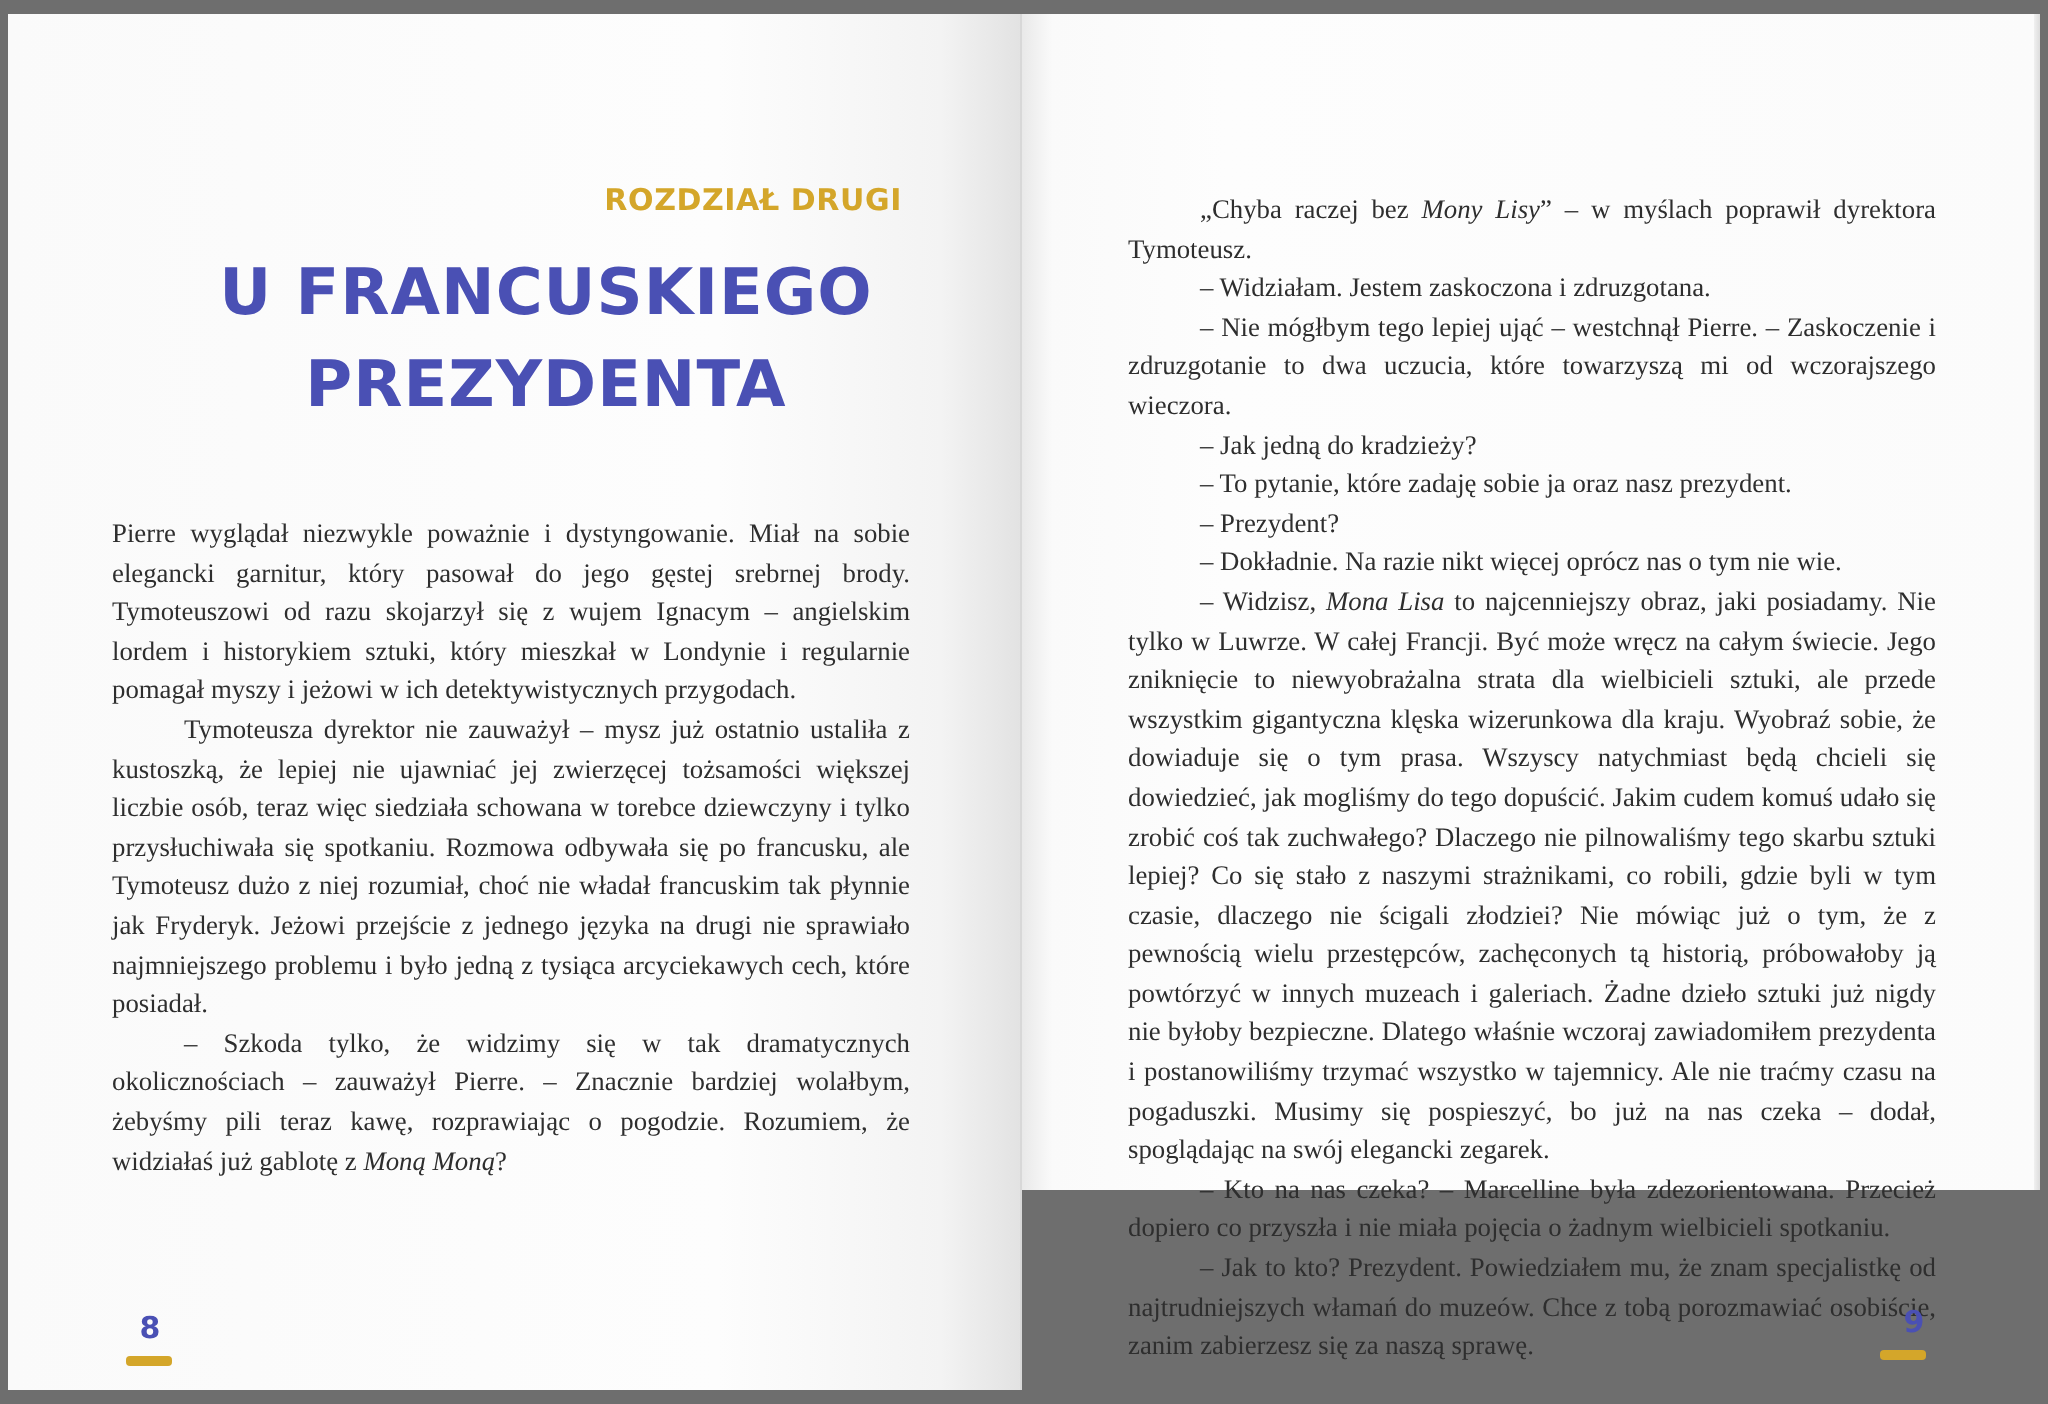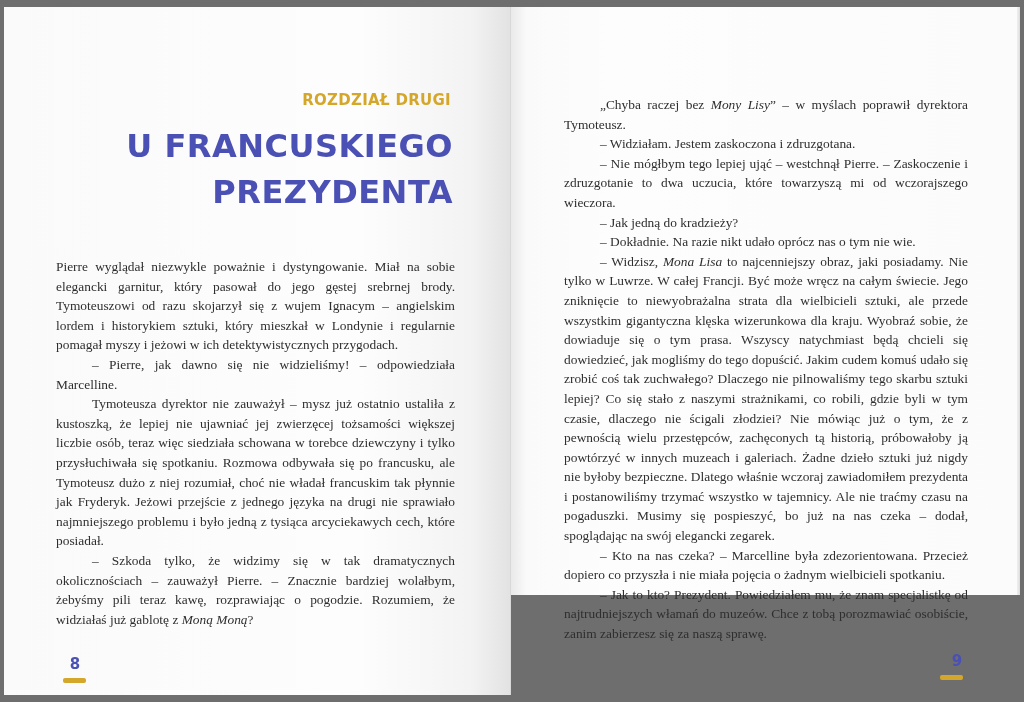--- a/index.html
+++ b/index.html
@@ -41,21 +41,21 @@
     font-weight: bold;
     font-size: 15px;
     letter-spacing: 0.3px;
     color: #d4a62a;
     text-transform: uppercase;
   }
   .chapter-title {
     position: absolute;
     right: 58px; top: 116px;
     width: 360px;
-    text-align: right;
+    text-align: center;
     font-family: "DejaVu Sans", sans-serif;
     font-weight: bold;
     font-size: 32px;
     line-height: 46px;
     color: #4a50b4;
     text-transform: uppercase;
     letter-spacing: 0.5px;
   }
 
   .text {
@@ -98,36 +98,37 @@
 <body>
 
 <div class="spread">
 
   <div class="page page-left">
     <div class="chapter-label">Rozdział drugi</div>
     <div class="chapter-title">U francuskiego prezydenta</div>
 
     <div class="text text-left">
         <p class="noindent"><span>Pierre wyglądał niezwykle poważnie i dystyngowanie. Miał na sobie elegancki garnitur, który pasował do jego gęstej srebrnej brody. Tymoteuszowi od razu skojarzył się z wujem Ignacym – angielskim lordem i historykiem sztuki, który mieszkał w Londynie i regularnie pomagał myszy i jeżowi w ich detektywistycznych przygodach.</span></p>
-        <p class="indent"><span>– Pierre, jak dawno się nie widzieliśmy! – odpowiedziała Marcelline.</span></p>
         <p class="indent"><span>Tymoteusza dyrektor nie zauważył – mysz już ostatnio ustaliła z kustoszką, że lepiej nie ujawniać jej zwierzęcej tożsamości większej liczbie osób, teraz więc siedziała schowana w torebce dziewczyny i tylko przysłuchiwała się spotkaniu. Rozmowa odbywała się po francusku, ale Tymoteusz dużo z niej rozumiał, choć nie władał francuskim tak płynnie jak Fryderyk. Jeżowi przejście z jednego języka na drugi nie sprawiało najmniejszego problemu i było jedną z tysiąca arcyciekawych cech, które posiadał.</span></p>
         <p class="indent last"><span>– Szkoda tylko, że widzimy się w tak dramatycznych okolicznościach – zauważył Pierre. – Znacznie bardziej wolałbym, żebyśmy pili teraz kawę, rozprawiając o pogodzie. Rozumiem, że widziałaś już gablotę z </span><em>Moną Moną</em><span>?</span></p>
       </div>
 
     <div class="page-number pn-left">8</div>
     <div class="page-number-bar bar-left"></div>
   </div>
 
   <div class="page page-right">
     <div class="text text-right">
         <p class="indent"><span>„Chyba raczej bez </span><em>Mony Lisy</em><span>” – w myślach poprawił dyrektora Tymoteusz.</span></p>
         <p class="indent"><span>– Widziałam. Jestem zaskoczona i zdruzgotana.</span></p>
         <p class="indent"><span>– Nie mógłbym tego lepiej ująć – westchnął Pierre. – Zaskoczenie i zdruzgotanie to dwa uczucia, które towarzyszą mi od wczorajszego wieczora.</span></p>
         <p class="indent"><span>– Jak jedną do kradzieży?</span></p>
-        <p class="indent"><span>– Dokładnie. Na razie nikt udało oprócz nas o tym nie wie.</span></p>
+        <p class="indent"><span>– To pytanie, które zadaję sobie ja oraz nasz prezydent.</span></p>
+        <p class="indent"><span>– Prezydent?</span></p>
+        <p class="indent"><span>– Dokładnie. Na razie nikt więcej oprócz nas o tym nie wie.</span></p>
         <p class="indent"><span>– Widzisz, </span><em>Mona Lisa</em><span> to najcenniejszy obraz, jaki posiadamy. Nie tylko w Luwrze. W całej Francji. Być może wręcz na całym świecie. Jego zniknięcie to niewyobrażalna strata dla wielbicieli sztuki, ale przede wszystkim gigantyczna klęska wizerunkowa dla kraju. Wyobraź sobie, że dowiaduje się o tym prasa. Wszyscy natychmiast będą chcieli się dowiedzieć, jak mogliśmy do tego dopuścić. Jakim cudem komuś udało się zrobić coś tak zuchwałego? Dlaczego nie pilnowaliśmy tego skarbu sztuki lepiej? Co się stało z naszymi strażnikami, co robili, gdzie byli w tym czasie, dlaczego nie ścigali złodziei? Nie mówiąc już o tym, że z pewnością wielu przestępców, zachęconych tą historią, próbowałoby ją powtórzyć w innych muzeach i galeriach. Żadne dzieło sztuki już nigdy nie byłoby bezpieczne. Dlatego właśnie wczoraj zawiadomiłem prezydenta i postanowiliśmy trzymać wszystko w tajemnicy. Ale nie traćmy czasu na pogaduszki. Musimy się pospieszyć, bo już na nas czeka – dodał, spoglądając na swój elegancki zegarek.</span></p>
         <p class="indent"><span>– Kto na nas czeka? – Marcelline była zdezorientowana. Przecież dopiero co przyszła i nie miała pojęcia o żadnym wielbicieli spotkaniu.</span></p>
         <p class="indent last"><span>– Jak to kto? Prezydent. Powiedziałem mu, że znam specjalistkę od najtrudniejszych włamań do muzeów. Chce z tobą porozmawiać osobiście, zanim zabierzesz się za naszą sprawę.</span></p>
       </div>
 
     <div class="page-number pn-right">9</div>
     <div class="page-number-bar bar-right"></div>
   </div>
 
 </div>

